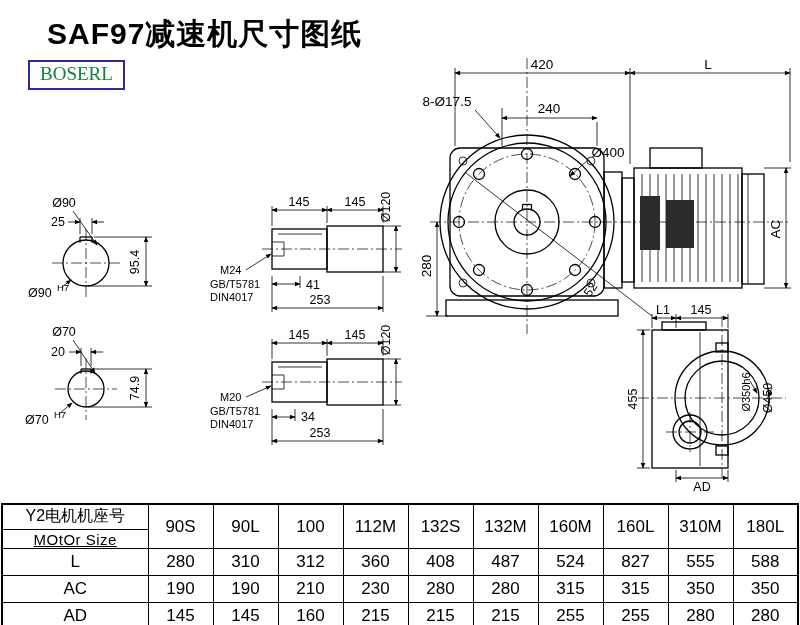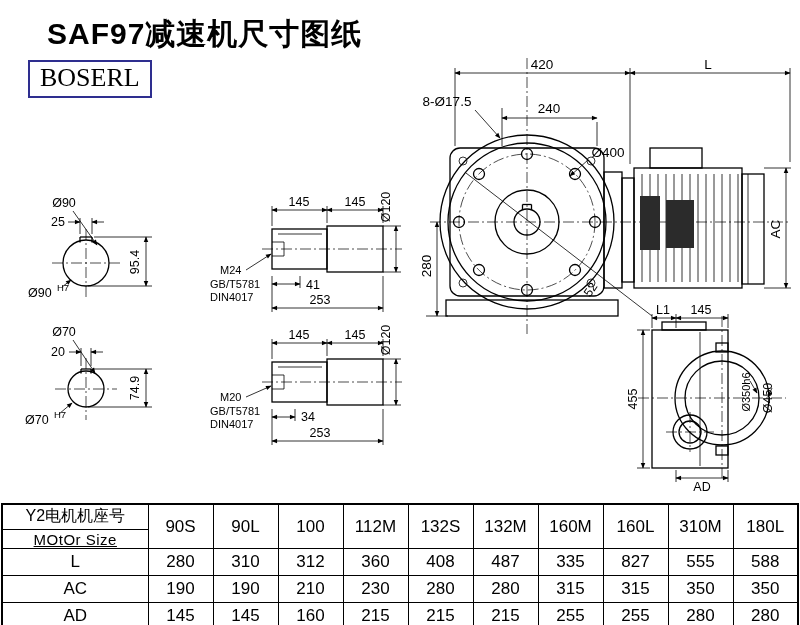--- a/index.html
+++ b/index.html
@@ -1,20 +1,20 @@
 <!DOCTYPE html>
 <html><head>
 <meta charset="utf-8">
 <style>
   * { margin:0; padding:0; box-sizing:border-box; }
   html,body { width:800px; height:625px; }
   body { background:#ffffff; font-family:"Liberation Sans",sans-serif; position:relative; overflow:hidden; }
   .sheet { position:absolute; inset:0; background:#fff; }
   .title { position:absolute; left:47px; top:14px; font-size:30px; font-weight:bold; color:#000; letter-spacing:1px; white-space:nowrap; }
-  .logo { position:absolute; left:28px; top:60px; border:2px solid #2e2e8f; padding:1px 10px 3px 10px; font-family:"Liberation Serif",serif; font-size:26px; color:#000000; background:#fff; }
+  .logo { position:absolute; left:28px; top:60px; border:2px solid #2e2e8f; padding:1px 10px 3px 10px; font-family:"Liberation Serif",serif; font-size:19px; color:#15803d; background:#fff; }
   svg.drawing { position:absolute; left:0; top:0; }
   .obj  { fill:none; stroke:#000; stroke-width:1.3; }
   .thin { fill:none; stroke:#000; stroke-width:0.8; }
   .dim  { fill:none; stroke:#000; stroke-width:0.8; }
   .cl   { fill:none; stroke:#000; stroke-width:0.7; stroke-dasharray:11 3 2 3; }
   .dark { fill:#2b2b2b; stroke:none; }
   text  { fill:#000; font-family:"Liberation Sans",sans-serif; }
   .t12 { font-size:12.5px; } .t11 { font-size:11px; } .t13 { font-size:13.5px; } .t9 { font-size:9.5px; }
   table.dims { position:absolute; left:1px; top:503px; width:797px; border-collapse:collapse; table-layout:fixed; background:#fff; border:2px solid #000; }
   table.dims th, table.dims td { border:1.6px solid #000; text-align:center; vertical-align:middle; font-size:17px; font-weight:normal; color:#000; padding:0; }
@@ -293,21 +293,21 @@
         <th>180L</th>
       </tr>
       <tr class="drow">
         <td>L</td>
         <td>280</td>
         <td>310</td>
         <td>312</td>
         <td>360</td>
         <td>408</td>
         <td>487</td>
-        <td>335</td>
+        <td>524</td>
         <td>827</td>
         <td>555</td>
         <td>588</td>
       </tr>
       <tr class="drow">
         <td>AC</td>
         <td>190</td>
         <td>190</td>
         <td>210</td>
         <td>230</td>

